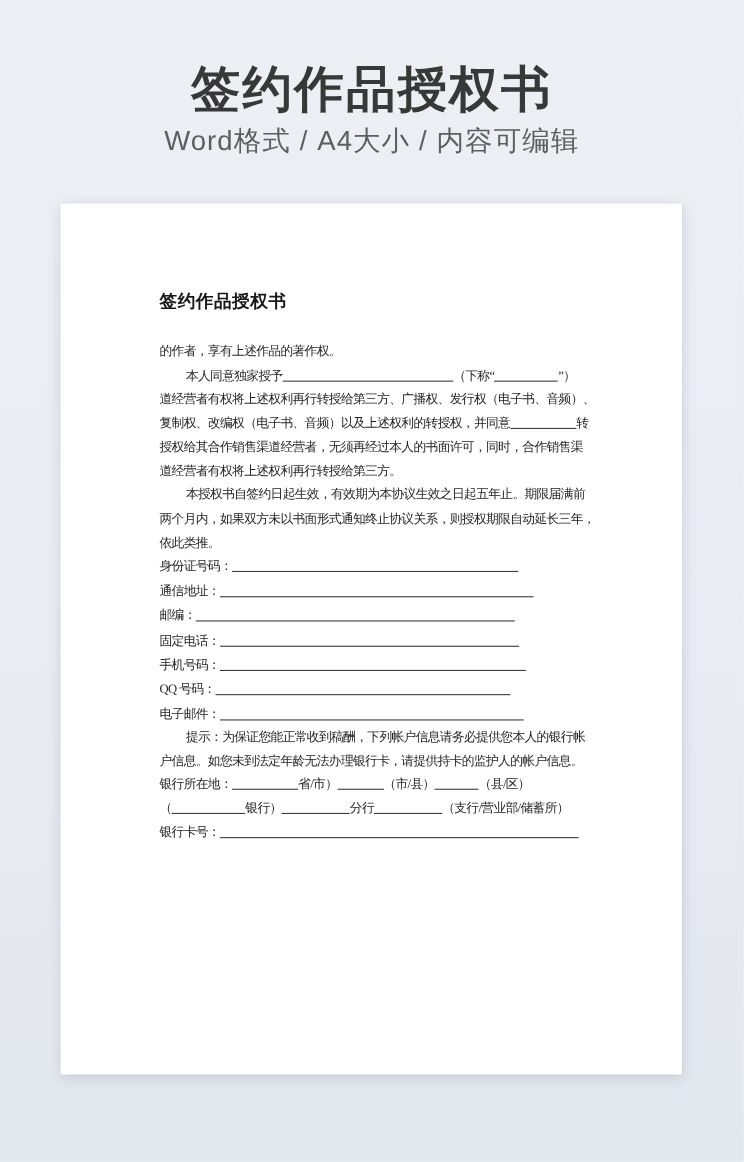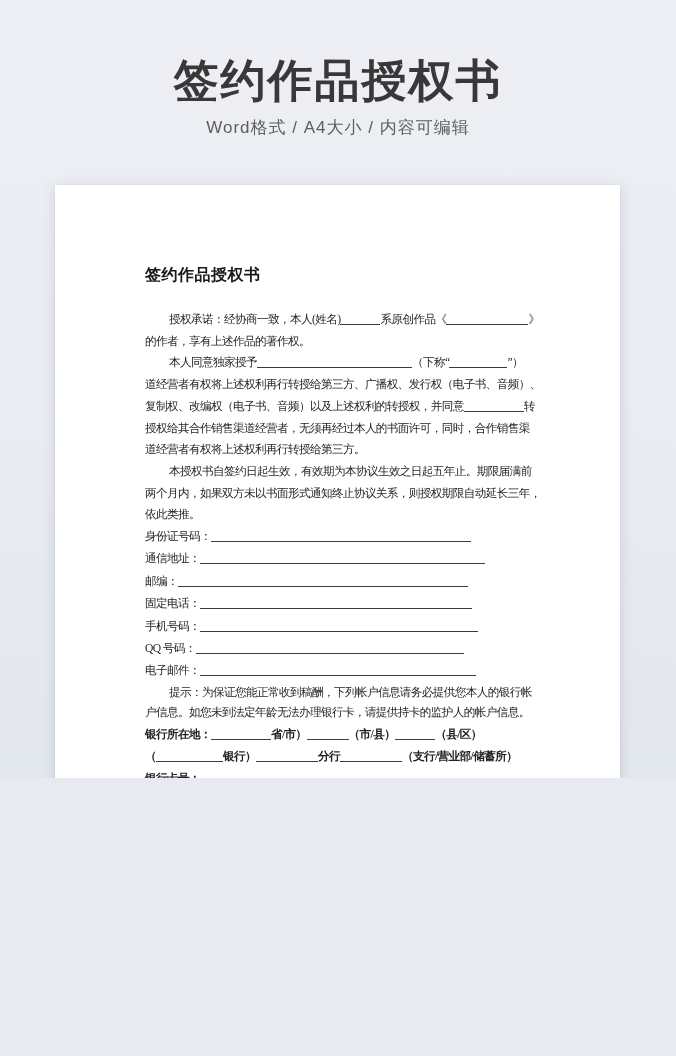--- a/index.html
+++ b/index.html
@@ -1,40 +1,40 @@
 <!DOCTYPE html>
 <html><head>
 <meta charset="utf-8">
 <style>
   html,body{margin:0;padding:0;}
   body{background:#e7eaf0;}
-  .canvas{position:relative;width:676px;height:778px;overflow:hidden;
+  .canvas{position:relative;width:676px;height:1056px;overflow:hidden;
     background:linear-gradient(180deg,#edeff4 0%,#e9ecf1 55%,#e3e7ee 100%);
     font-family:"Liberation Sans","DejaVu Sans",sans-serif;}
   
   .hero{position:absolute;top:0;left:0;width:676px;text-align:center;}
   .hero-title{margin:56px 0 0;font-size:45px;line-height:50px;font-weight:700;
     color:#383838;letter-spacing:2px;}
-  .hero-sub{margin:8px 0 0;font-size:17px;line-height:28px;font-weight:400;
+  .hero-sub{margin:8px 0 0;font-size:25px;line-height:28px;font-weight:400;
     color:#5e5e5e;letter-spacing:1px;text-align:center;}
   
   .doc{position:absolute;left:55px;top:185px;width:565px;height:792px;background:#ffffff;
     box-shadow:0 0 1px rgba(40,50,70,.15),0 3px 12px rgba(90,100,125,.22);}
   .doc-inner{position:absolute;left:90px;right:84px;top:80px;color:#1f1f1f;
     font-family:"Liberation Serif","DejaVu Serif",serif;
     font-size:11.6px;letter-spacing:-0.6px;}
   .doc-title{margin:0 0 24px;font-size:16px;line-height:20px;font-weight:700;color:#181818;
     letter-spacing:.5px;font-family:"Liberation Sans","DejaVu Sans",sans-serif;}
   .line{white-space:nowrap;}
   .meta .line{line-height:24.5px;}
   .meta{margin:0 0 8px;}
   .para .line{line-height:21.7px;}
   .contact .line{line-height:22.4px;}
   .hint .line{line-height:20.5px;}
-  .bank .line{line-height:22px;font-weight:bold;}
+  .bank .line{line-height:22px;}
   .ind{display:inline-block;width:24px;}
   .bk{display:inline-block;height:12px;border-bottom:1px solid #3c3c3c;vertical-align:-2px;}
   .tail-punct{font-size:9px;}
 </style>
 </head>
 <body>
 
 <div class="canvas">
 
   <div class="hero">
@@ -42,23 +42,20 @@
     <p class="hero-sub">Word格式 / A4大小 / 内容可编辑</p>
   </div>
 
   <div class="doc">
     <div class="doc-inner">
 
       <h2 class="doc-title">签约作品授权书</h2>
 
 
       <div class="para">
-        <div class="line">
-          <span class="ind"></span><span>授权承诺：经协商一致，本人(姓名)</span><span class="bk" style="width:40px"></span><span>系原创作品《</span><span class="bk" style="width:82px"></span><span>》</span>
-        </div>
         <div class="line">
           <span>的作者，享有上述作品的著作权。</span>
         </div>
         <div class="line">
           <span class="ind"></span><span>本人同意独家授予</span><span class="bk" style="width:155px"></span><span>（下称“</span><span class="bk" style="width:58px"></span><span>”）</span>
         </div>
         <div class="line">
           <span>道经营者有权将上述权利再行转授给第三方、广播权、发行权（电子书、音频）、</span>
         </div>
         <div class="line">

